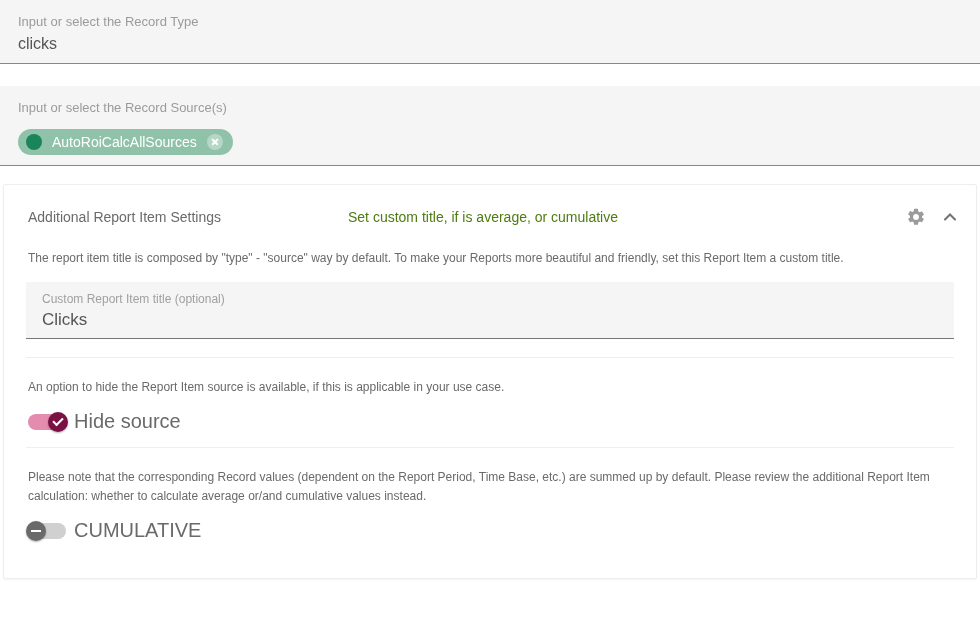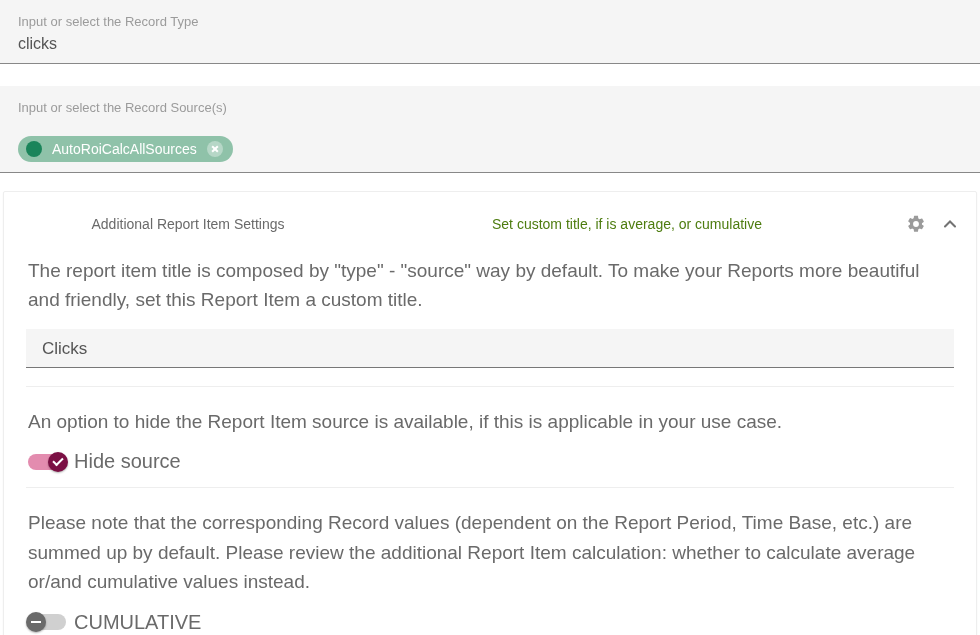--- a/index.html
+++ b/index.html
@@ -27,21 +27,21 @@
   }
   .spacer { height: 22px; background:#fff; }
   .chip {
     display: inline-flex;
     align-items: center;
     background: #8fc2a9;
     color: #fff;
     border-radius: 18px;
     padding: 5px 10px 5px 8px;
     font-size: 14px;
-    margin-top: 15px;
+    margin-top: 8px;
   }
   .chip-dot {
     width: 16px; height:16px; border-radius:50%;
     background: #1a845a;
     margin-right: 10px;
   }
   .chip-x {
     width: 16px; height:16px; border-radius:50%;
     background: #b6d7c7;
     margin-left: 10px;
@@ -60,21 +60,20 @@
     border: 1px solid #eee;
     background: #fff;
     border-radius: 2px;
     box-shadow: 0 1px 2px rgba(0,0,0,0.05);
     padding-bottom: 22px;
   }
   .card-header {
     display:flex;
     align-items:center;
     padding: 22px 16px 22px 24px;
-    text-align: center;
   }
   .card-title {
     color:#6a6a6a;
     font-size:14px;
     flex: 0 0 320px;
   }
   .card-sub {
     color:#4d7c0f;
     font-size:14px;
     flex: 1;
@@ -84,21 +83,21 @@
     margin-right: 14px;
   }
   .gear svg { display:block; }
   .chev {
     color:#737373;
   }
   .chev svg { display:block; }
 
   .para {
     color:#6a6a6a;
-    font-size:19px;
+    font-size:12px;
     line-height: 1.55;
     padding: 0 24px;
     margin: 0 0 14px 0;
   }
 
   .inner-field {
     margin: 0 22px 18px 22px;
     background:#f5f5f5;
     border-bottom:1px solid #777;
     padding: 10px 16px 8px 16px;
@@ -188,20 +187,21 @@
     <span class="chev">
       <svg width="20" height="20" viewBox="0 0 24 24" fill="none" stroke="currentColor" stroke-width="2.5" stroke-linecap="round">
           <polyline points="6 15 12 9 18 15"></polyline>
         </svg>
     </span>
   </div>
 
   <p class="para">The report item title is composed by "type" - "source" way by default. To make your Reports more beautiful and friendly, set this Report Item a custom title.</p>
 
   <div class="inner-field">
+    <div class="inner-label">Custom Report Item title (optional)</div>
     <div class="inner-value">Clicks</div>
   </div>
 
   <hr class="divider">
 
   <p class="para">An option to hide the Report Item source is available, if this is applicable in your use case.</p>
 
   <div class="toggle-row">
     <div class="sw on">
       <div class="knob">

